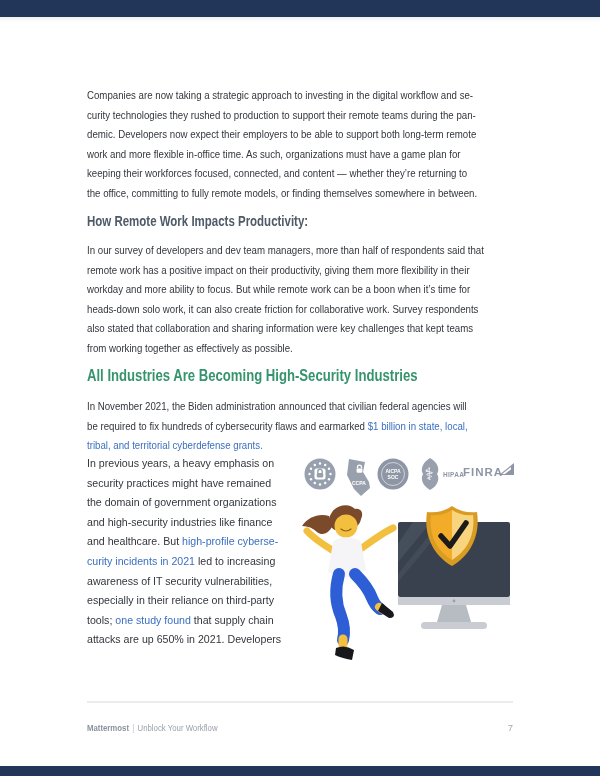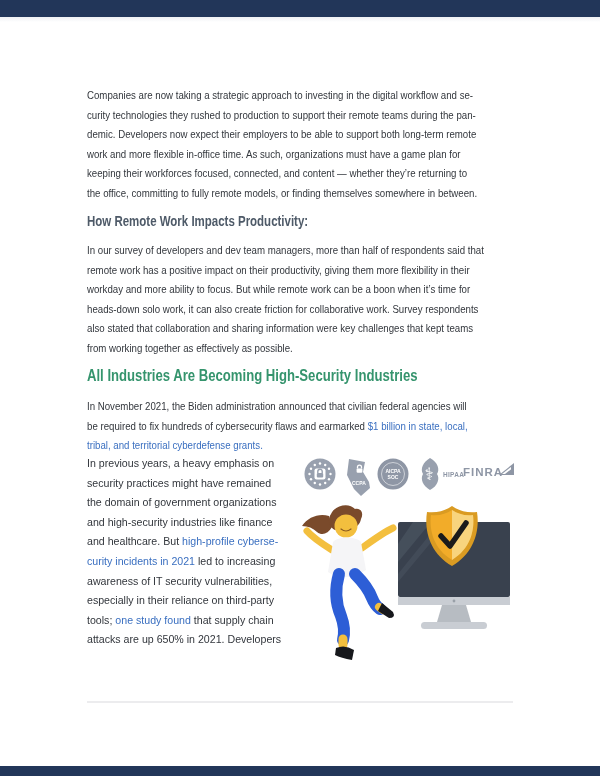--- a/index.html
+++ b/index.html
@@ -172,15 +172,21 @@
       <path d="M60,74 C68,82 74,90 77,98 C79,103 82,107 85,109" fill="none" stroke="#2d5ed6" stroke-width="12" stroke-linecap="round"></path>
       <path d="M48,139 L48,145" stroke="#f3bf3e" stroke-width="9" stroke-linecap="round"></path>
       <path d="M84,107 L88,110" stroke="#f3bf3e" stroke-width="8" stroke-linecap="round"></path>
       <path d="M41,148 Q50,144 59,150 L57,160 Q46,158 40,155 Z" fill="#17181c"></path>
       <path d="M87,103 L98,112 Q101,118 94,118 L83,111 Z" fill="#17181c"></path>
     </g>
   </svg>
 
   <div class="divider"></div>
 
+  <div class="footer">
+    <div class="footer-left cond">
+      <span class="footer-brand">Mattermost</span><span class="footer-sep">|</span><span>Unblock Your Workflow</span>
+    </div>
+    <div class="footer-page">7</div>
+  </div>
 
   <div class="bottombar"></div>
 </div>
 
 </body></html>

